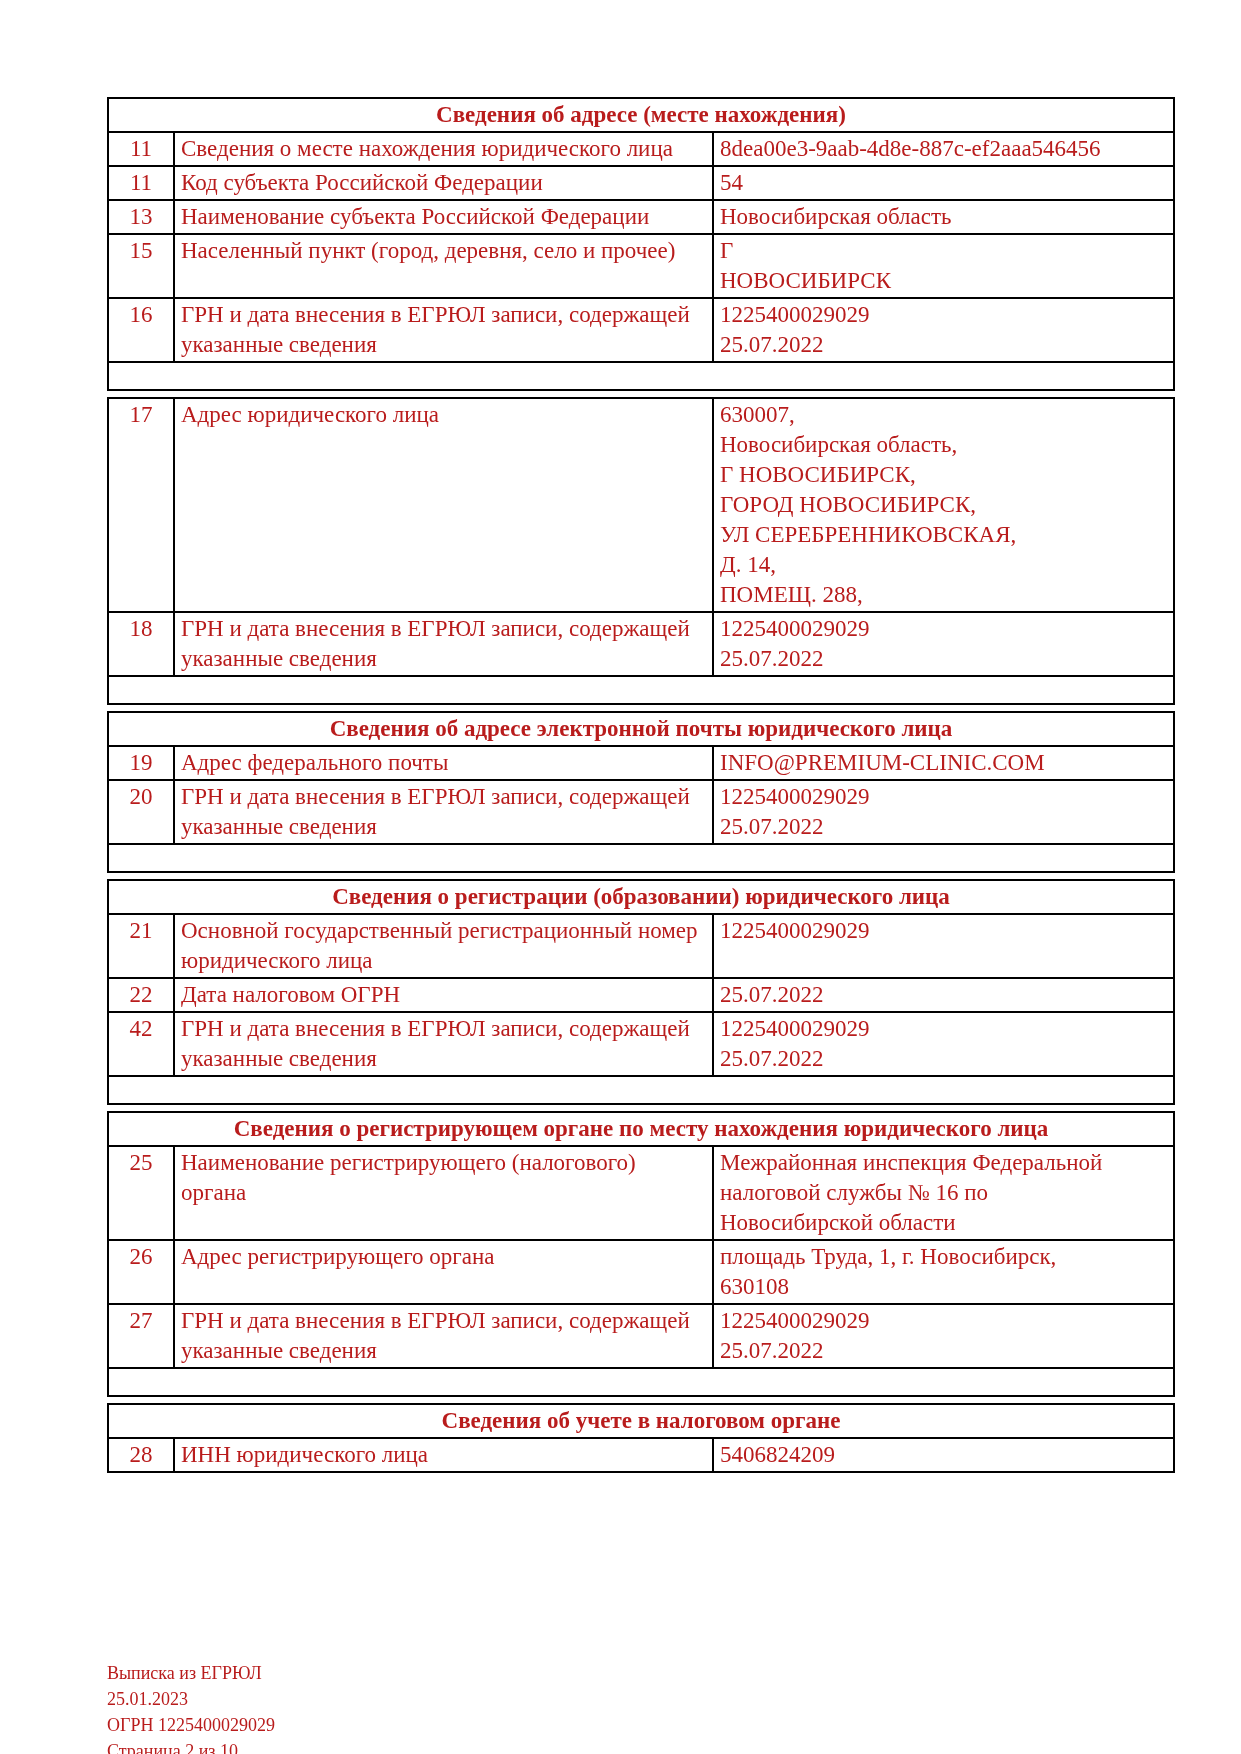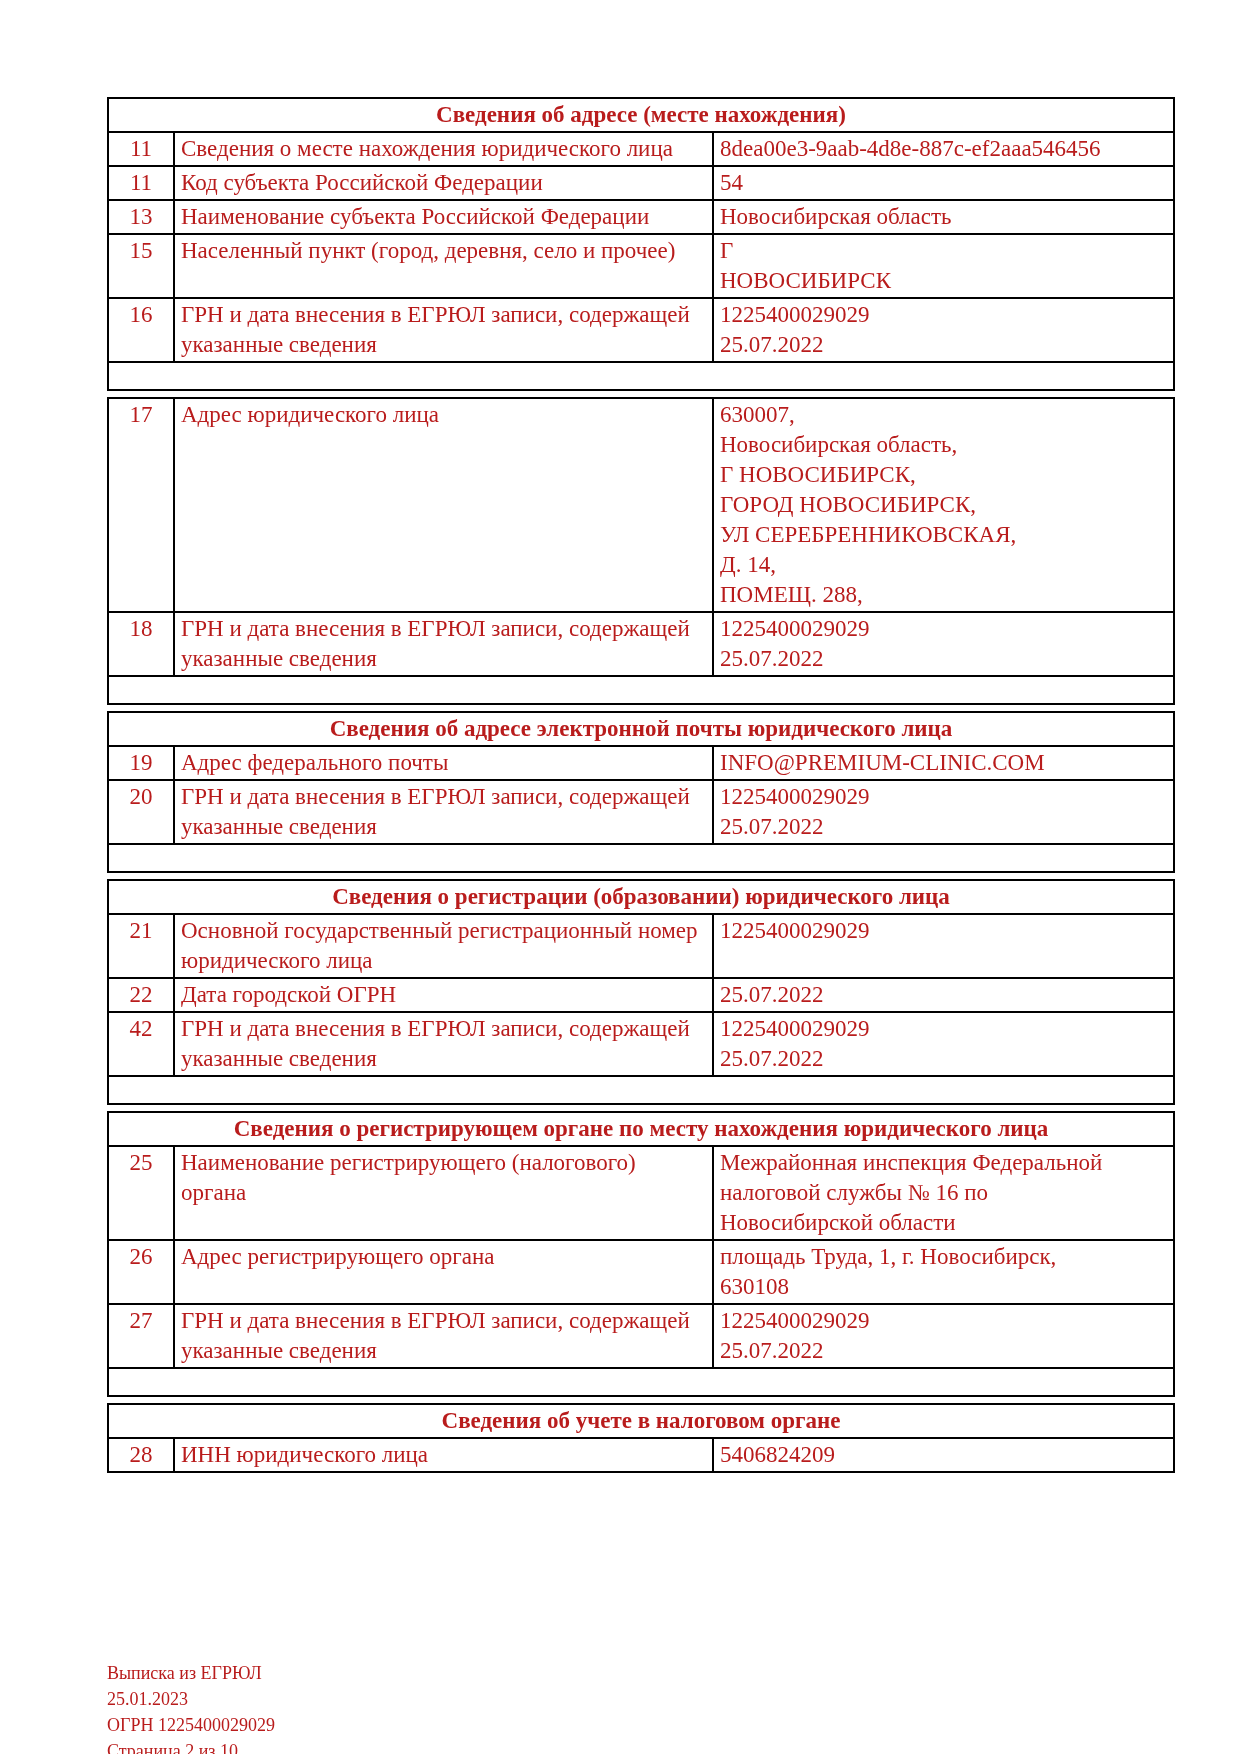--- a/index.html
+++ b/index.html
@@ -190,21 +190,21 @@
         <tr class="title-row">
           <td colspan="3">Сведения о регистрации (образовании) юридического лица</td>
         </tr>
         <tr>
           <td class="cell-num">21</td>
           <td class="cell-label">Основной государственный регистрационный номер юридического лица</td>
           <td class="cell-value">1225400029029</td>
         </tr>
           <tr>
           <td class="cell-num">22</td>
-          <td class="cell-label">Дата городской ОГРН</td>
+          <td class="cell-label">Дата налоговом ОГРН</td>
           <td class="cell-value">25.07.2022</td>
         </tr>
           <tr>
           <td class="cell-num">42</td>
           <td class="cell-label">ГРН и дата внесения в ЕГРЮЛ записи, содержащей указанные сведения</td>
           <td class="cell-value">1225400029029
 25.07.2022</td>
         </tr>
         <tr class="spacer-row">
           <td colspan="3"></td>

